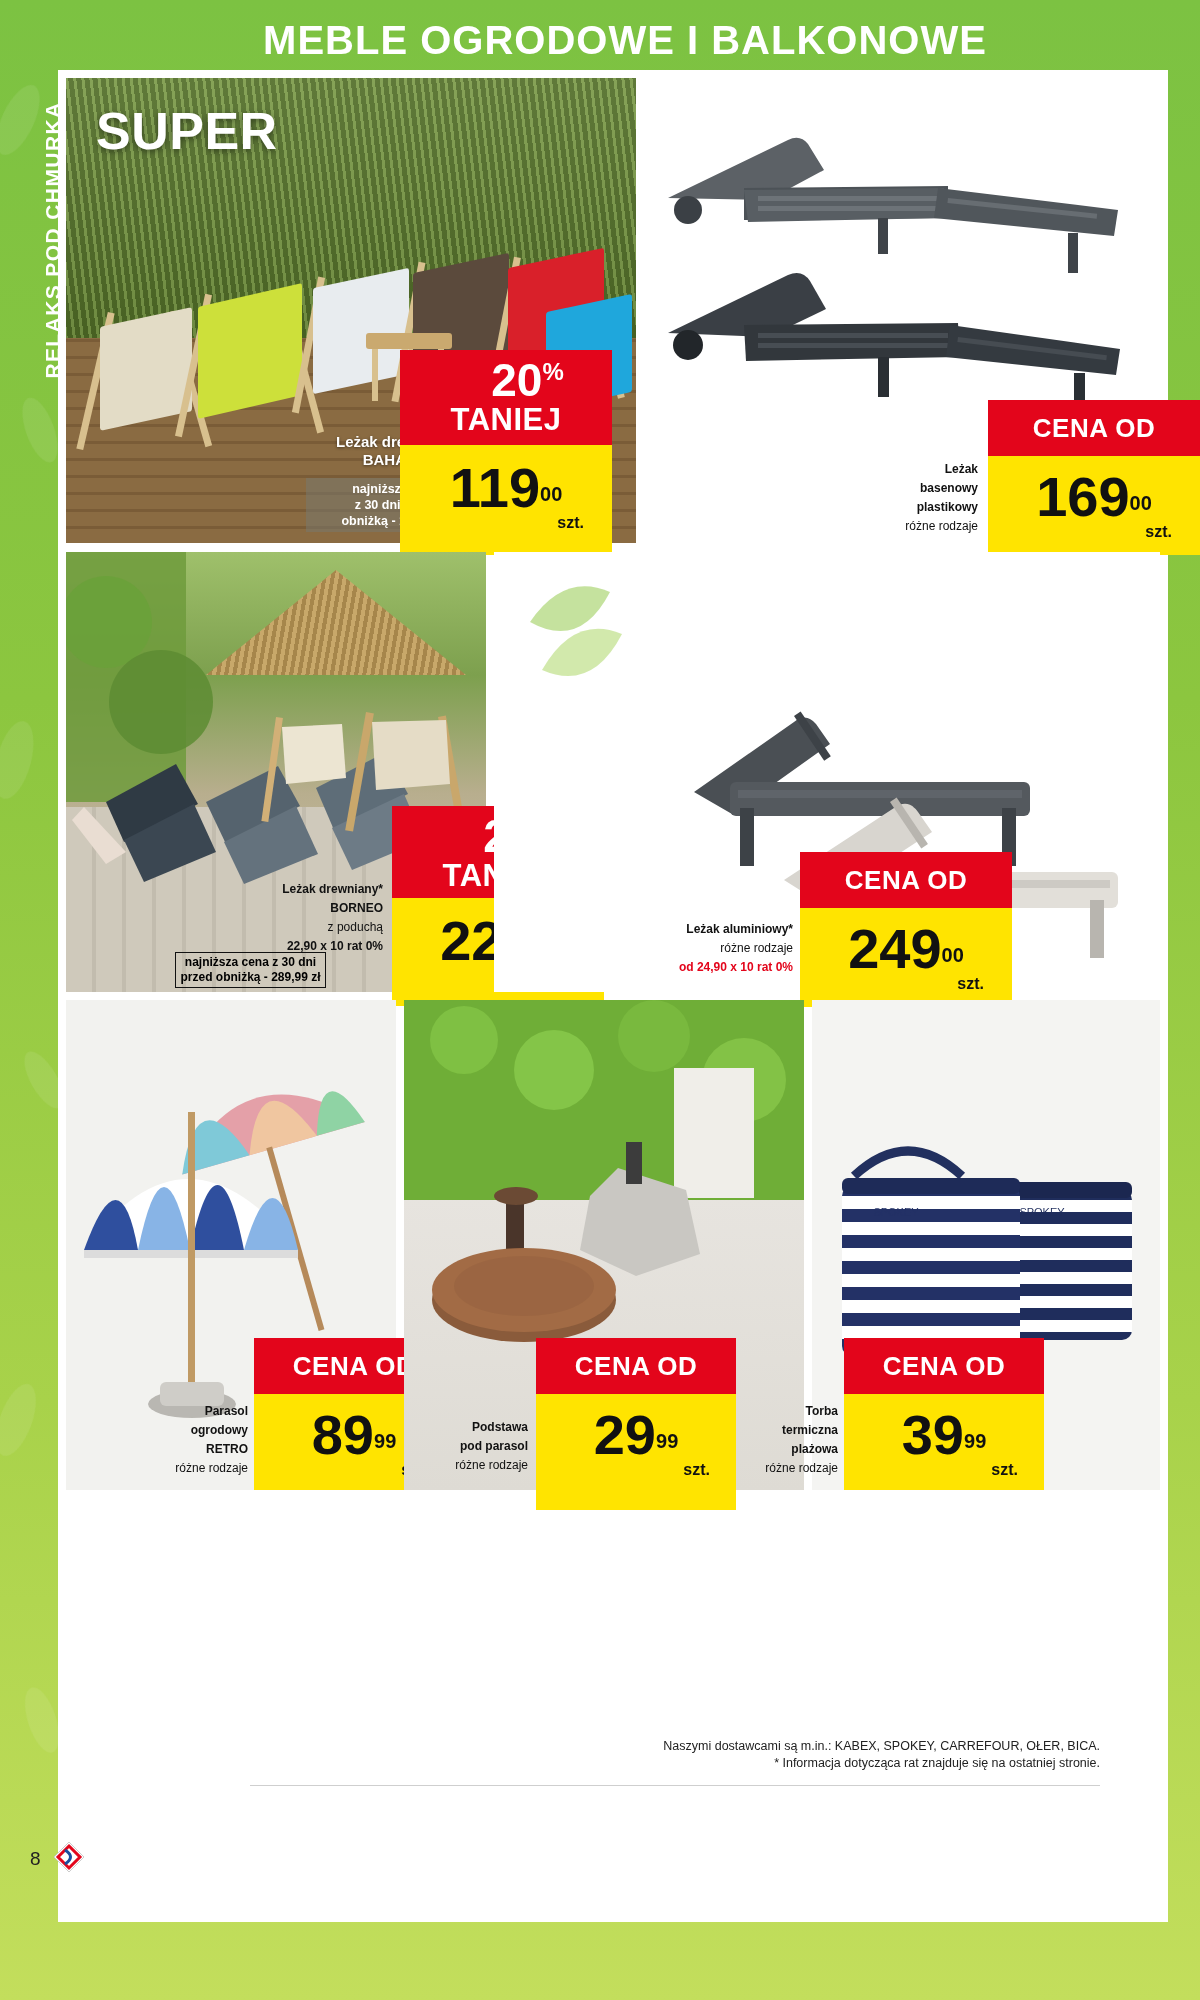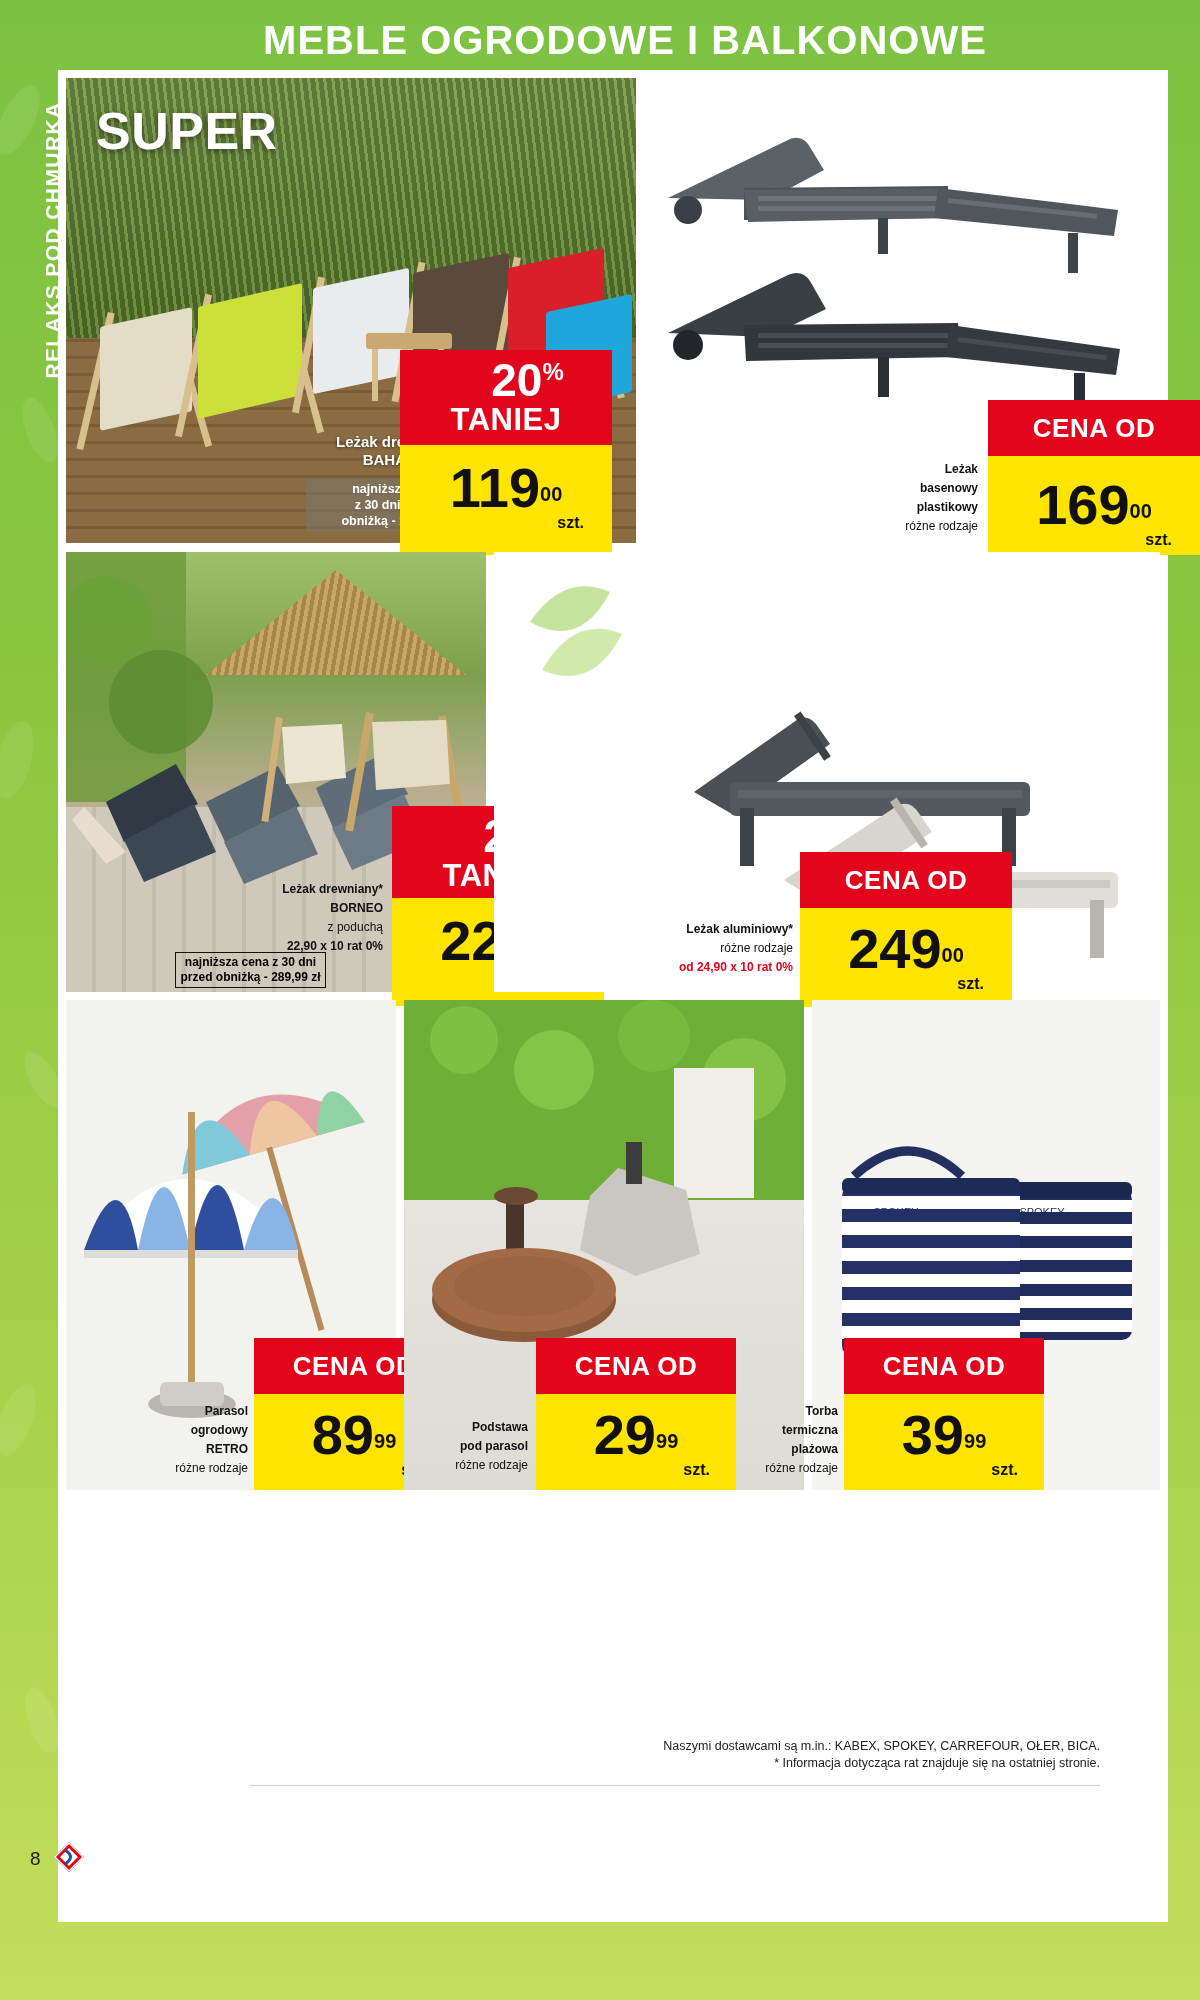--- a/index.html
+++ b/index.html
@@ -288,21 +288,21 @@
     <div class="prod-label" style="left:770px; top:390px; width:150px;">
       <span>Leżak</span><br>
       <span>basenowy</span><br>
       <span>plastikowy</span><br>
       <span class="sub">różne rodzaje</span>
     </div>
     <div class="tag" style="left:930px; top:330px; width:212px; height:155px;">
       <div class="red" style="height:56px; line-height:56px;">
         <span class="cena-od">CENA OD</span>
       </div>
-      <div class="yellow" style="height:99px; padding-top:16px;">
+      <div class="yellow" style="height:99px; padding-top:8px;">
         <span class="price-main">169</span><span class="price-dec">00</span>
         <div class="price-unit" style="text-align:right; padding-right:28px; margin-top:-6px;">szt.</div>
       </div>
     </div>
 
     <div class="photo b3">
       <div class="roof"></div>
       <div class="ground"></div>
       <svg viewBox="0 0 420 440" width="420" height="440" style="position:absolute;left:0;top:0;">
         <rect x="0" y="0" width="120" height="250" fill="#6f9b3c" opacity="0.85"></rect>
@@ -465,21 +465,21 @@
 
     <div class="prod-label" style="left:330px; top:1348px; width:140px;">
       <span>Podstawa</span><br>
       <span>pod parasol</span><br>
       <span class="sub">różne rodzaje</span>
     </div>
     <div class="tag" style="left:478px; top:1268px; width:200px; height:152px;">
       <div class="red" style="height:56px; line-height:56px;">
         <span class="cena-od">CENA OD</span>
       </div>
-      <div class="yellow" style="height:96px; padding-top:8px;">
+      <div class="yellow" style="height:116px; padding-top:8px;">
         <span class="price-main">29</span><span class="price-dec">99</span>
         <div class="price-unit" style="text-align:right; padding-right:26px; margin-top:-6px;">szt.</div>
       </div>
     </div>
 
     <div class="photo b7">
       <svg viewBox="0 0 348 490" width="348" height="490">
 
         <g>
           <rect x="140" y="190" width="180" height="150" rx="10" fill="#1f2d5c"></rect>

